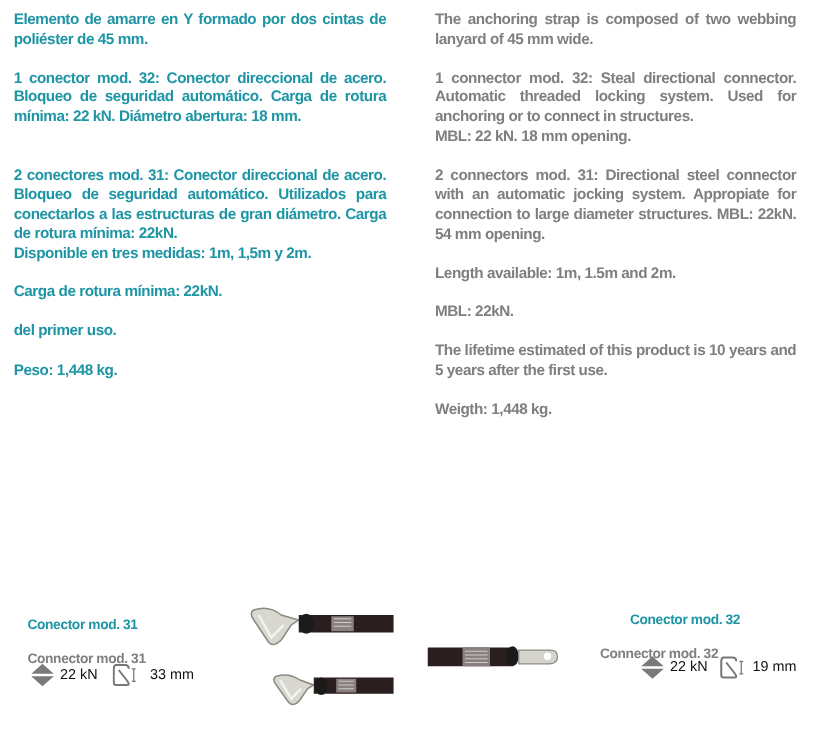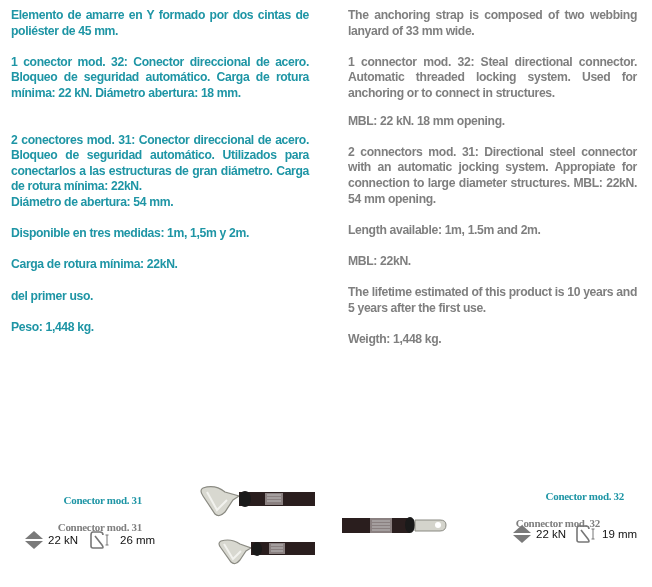--- a/index.html
+++ b/index.html
@@ -4,67 +4,66 @@
 <style>
   html, body { margin: 0; padding: 0; background: #ffffff; }
   body { width: 652px; height: 587px; position: relative; overflow: hidden;
          font-family: "Liberation Sans", sans-serif; }
   .col { position: absolute; top: 8px; font-weight: bold; font-size: 12.2px; line-height: 15.6px;
          letter-spacing: -0.35px; text-align: justify; }
   .col p { margin: 0 0 15.6px 0; }
   .es { left: 11px; width: 298px; color: #1e95a5; }
   .en { left: 348px; width: 289px; color: #7f7f7f; }
   .es p.gap { margin-bottom: 31px; }
-  .label { position: absolute; font-family: Liberation Serif, serif; font-weight: bold;
-           font-size: 11px; letter-spacing: -0.3px; text-align: right; }
+  .label { position: absolute; font-family: Liberation Sans, sans-serif; font-weight: bold;
+           font-size: 11px; letter-spacing: -0.3px; text-align: left; }
   .lab-es { color: #1e95a5; }
   .lab-en { color: #7f7f7f; margin-top: 13px; }
   .specs { position: absolute; display: flex; align-items: center; gap: 4px;
            font-size: 11.5px; color: #111; }
   .specs svg { display: block; }
   .photo { position: absolute; }
 </style>
 </head>
 <body>
 
 <div class="col es">
   <p>Elemento de amarre en Y formado por dos cintas de poliéster de 45 mm.</p>
   <p class="gap">1 conector mod. 32: Conector direccional de acero. Bloqueo de seguridad automático. Carga de rotura mínima: 22 kN. Diámetro abertura: 18 mm.</p>
   <p style="margin-bottom:0">2 conectores mod. 31: Conector direccional de acero. Bloqueo de seguridad automático. Utilizados para conectarlos a las estructuras de gran diámetro. Carga de rotura mínima: 22kN.</p>
-  <p>Diámetro de abertura: 54 mm.</p>
   <p>Disponible en tres medidas: 1m, 1,5m y 2m.</p>
   <p>Carga de rotura mínima: 22kN.</p>
   <p>del primer uso.</p>
   <p>Peso: 1,448 kg.</p>
 </div>
 
 <div class="col en">
-  <p>The anchoring strap is composed of two webbing lanyard of 33 mm wide.</p>
-  <p style="margin-bottom:12px">1 connector mod. 32:  Steal directional connector. Automatic threaded locking system. Used for anchoring or to connect in structures.</p>
+  <p>The anchoring strap is composed of two webbing lanyard of 45 mm wide.</p>
+  <p style="margin-bottom:0">1 connector mod. 32:  Steal directional connector. Automatic threaded locking system. Used for anchoring or to connect in structures.</p>
   <p>MBL: 22 kN.  18 mm opening.</p>
   <p>2 connectors mod. 31: Directional steel connector with an automatic jocking system.  Appropiate for connection to large diameter structures. MBL: 22kN. 54 mm opening.</p>
   <p>Length available: 1m, 1.5m and 2m.</p>
   <p>MBL: 22kN.</p>
   <p>The lifetime estimated of this product is 10 years and 5 years after the first use.</p>
   <p>Weigth: 1,448 kg.</p>
 </div>
 
 <div class="label lab-es" style="left:22px;top:494px;width:120px">Conector mod. 31</div>
 <div class="label lab-en" style="left:22px;top:508px;width:120px">Connector mod. 31</div>
 <div class="specs" style="left:24px;top:530px">
   <svg width="20" height="20" viewBox="0 0 20 20">
     <polygon points="10,1 19,9 1,9" fill="#7a7a7a"></polygon>
       <polygon points="1,11 19,11 10,19" fill="#7a7a7a"></polygon>
   </svg>
   <span>22 kN</span>
   <svg style="margin-left:8px" width="22" height="20" viewBox="0 0 22 20">
     <path d="M3,2 H10 Q13,2 13,5 M3,2 Q1,2 1,5 V16 Q1,18 3,18 H12 Q14,18 12,15 L5,6" fill="none" stroke="#777" stroke-width="1.6"></path>
     <path d="M17,5 V15 M15.5,5 H18.5 M15.5,15 H18.5" stroke="#777" stroke-width="1"></path>
   </svg>
-  <span style="margin-left:4px">26 mm</span>
+  <span style="margin-left:4px">33 mm</span>
 </div>
 
 <div class="label lab-es" style="left:504px;top:490px;width:120px">Conector mod. 32</div>
 <div class="label lab-en" style="left:480px;top:504px;width:120px">Connector mod. 32</div>
 <div class="specs" style="left:512px;top:524px">
   <svg width="20" height="20" viewBox="0 0 20 20">
     <polygon points="10,1 19,9 1,9" fill="#7a7a7a"></polygon>
       <polygon points="1,11 19,11 10,19" fill="#7a7a7a"></polygon>
   </svg>
   <span>22 kN</span>

